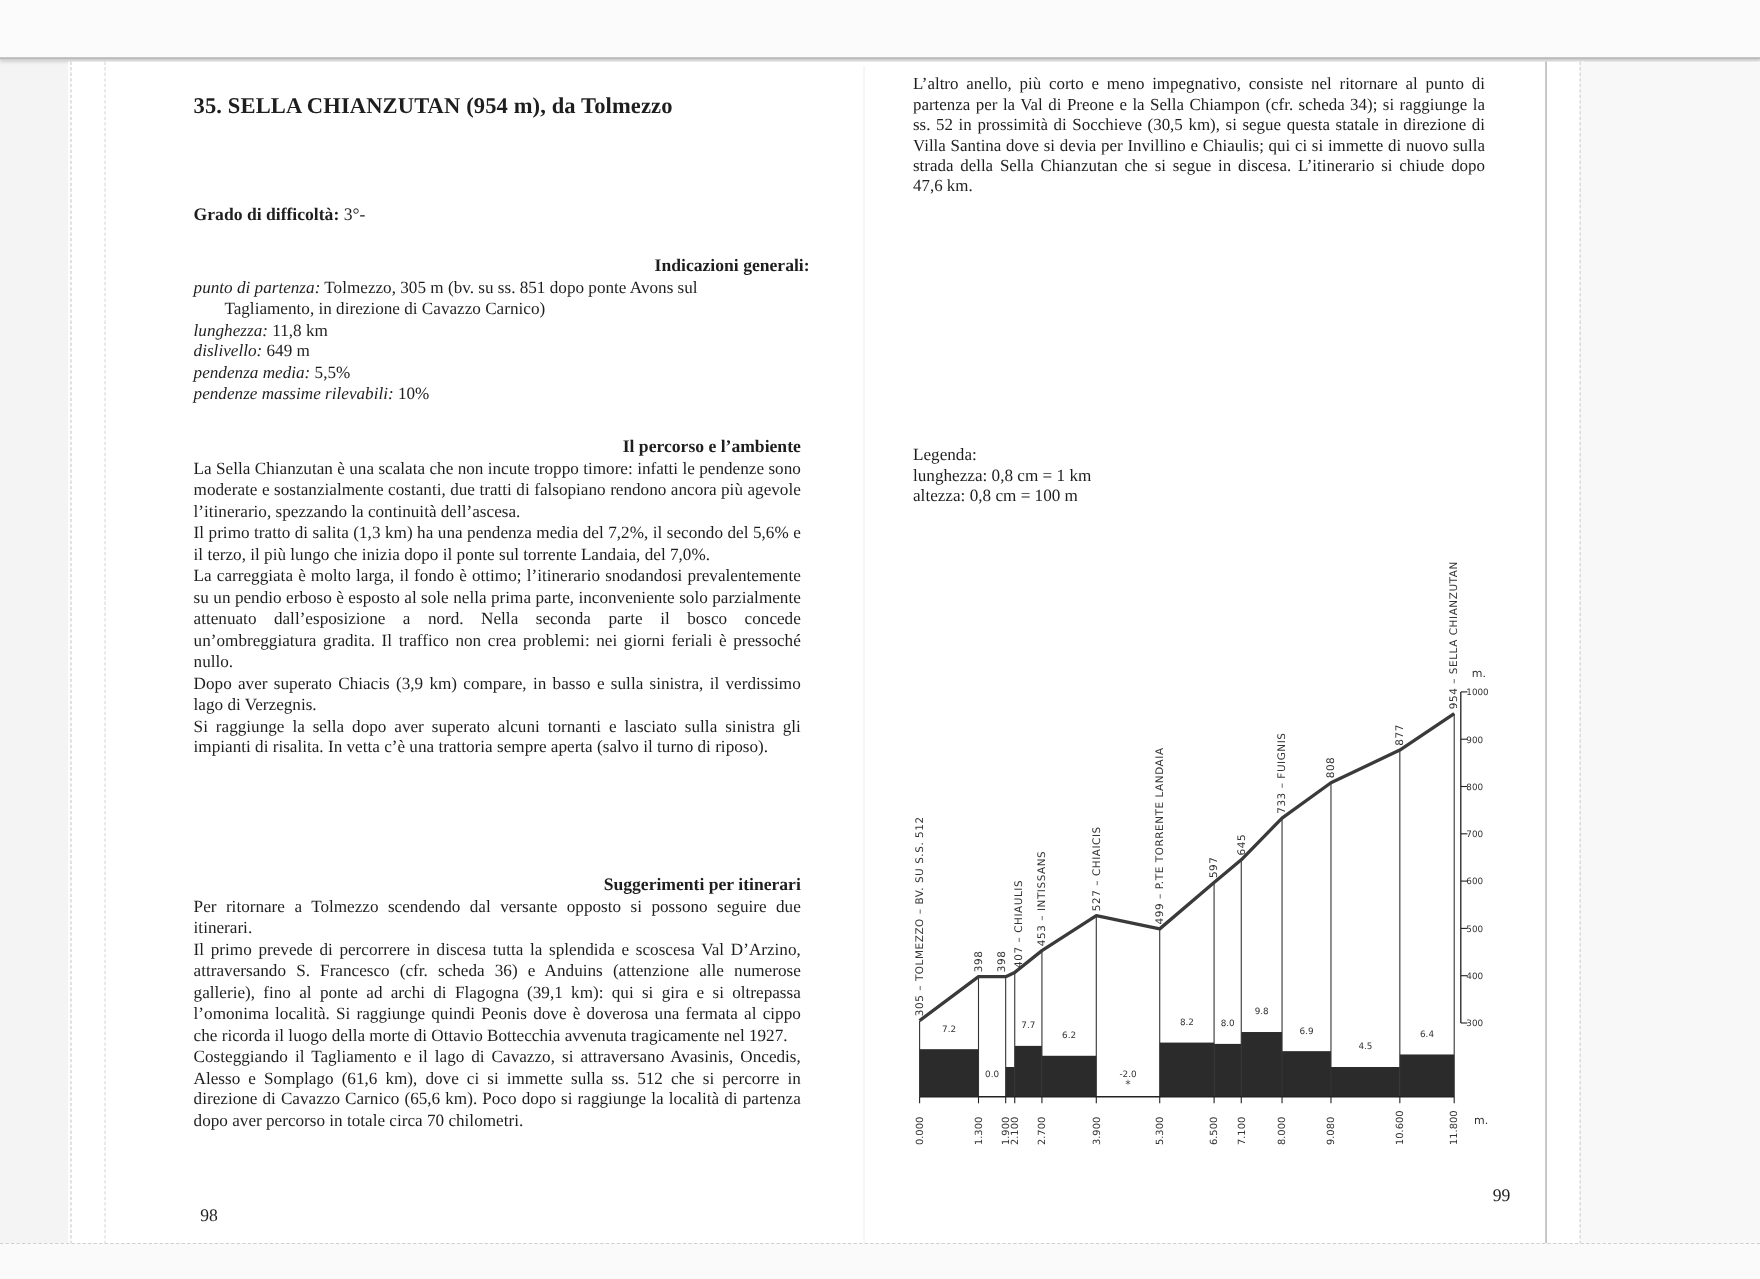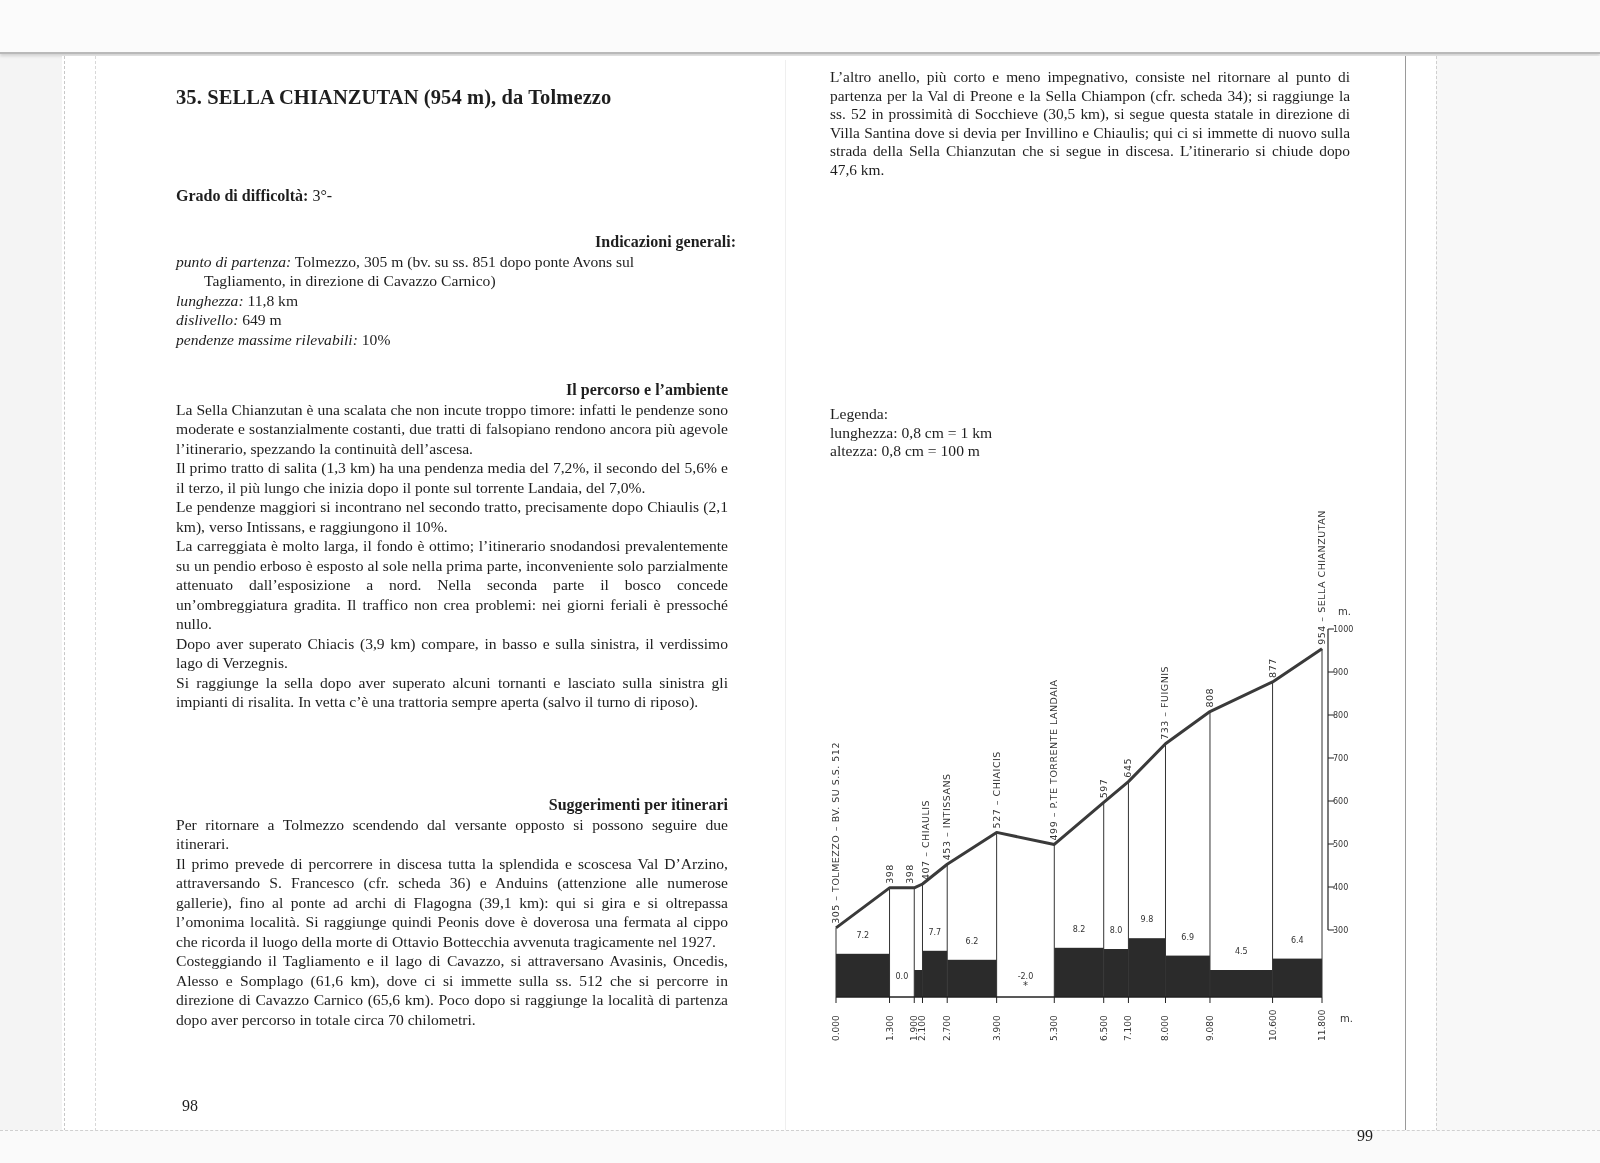--- a/index.html
+++ b/index.html
@@ -18,21 +18,21 @@
   .page-left { position:absolute; left:176px; top:70px; width:552px;margin-top:12px; }
   .title { font-weight:bold; font-size:20.5px; margin:4px 0 0 0; letter-spacing:0.1px; }
   .difficulty { position:absolute; top:105px; font-size:16px; }
   .difficulty b { font-weight:bold; }
   .section-h { font-weight:bold; font-size:16px; line-height:19.5px;text-align:right; }
   .para { font-size:15.6px; line-height:19.5px; text-align:justify; }
   .info { position:absolute; top:150px; width:560px; }
   .info .row { font-size:15.6px; line-height:19.5px; }
   .info .row i { }
   .info .indent { padding-left:28px; }
-  .sec-percorso { position:absolute; top:298px; width:552px; }
+  .sec-percorso { position:absolute; top:315px; width:552px; }
   .sec-sugg { position:absolute; top:713px; width:552px; }
   .page-num { position:absolute; font-size:16px; }
 
   .page-right-text { position:absolute; left:830px; top:68px; width:520px; font-size:15.4px; line-height:18.5px; text-align:justify; }
   .legend { position:absolute; left:830px; top:405px; font-size:15.6px; line-height:18.5px; }
 
   .profile { position:absolute; left:800px; top:440px; }
   .profile text { font-family:"DejaVu Sans", sans-serif; fill:#333; }
 </style>
 </head>
@@ -52,28 +52,28 @@
   <div class="difficulty">
     <b>Grado di difficoltà:</b><span> 3°-</span>
   </div>
 
   <div class="info">
     <div class="section-h">Indicazioni generali:</div>
     <div class="row"><i>punto di partenza:</i><span> Tolmezzo, 305 m (bv. su ss. 851 dopo ponte Avons sul</span></div>
     <div class="row indent"><span>Tagliamento, in direzione di Cavazzo Carnico)</span></div>
     <div class="row"><i>lunghezza:</i><span> 11,8 km</span></div>
     <div class="row"><i>dislivello:</i><span> 649 m</span></div>
+    <div class="row"><i>pendenza media:</i><span> 5,5%</span></div>
     <div class="row"><i>pendenze massime rilevabili:</i><span> 10%</span></div>
   </div>
 
   <div class="sec-percorso">
     <div class="section-h">Il percorso e l’ambiente</div>
     <div class="para">La Sella Chianzutan è una scalata che non incute troppo timore: infatti le pendenze sono moderate e sostanzialmente costanti, due tratti di falsopiano rendono ancora più agevole l’itinerario, spezzando la continuità dell’ascesa.</div>
     <div class="para">Il primo tratto di salita (1,3 km) ha una pendenza media del 7,2%, il secondo del 5,6% e il terzo, il più lungo che inizia dopo il ponte sul torrente Landaia, del 7,0%.</div>
-    <div class="para">Le pendenze maggiori si incontrano nel secondo tratto, precisamente dopo Chiaulis (2,1 km), verso Intissans, e raggiungono il 10%.</div>
     <div class="para">La carreggiata è molto larga, il fondo è ottimo; l’itinerario snodandosi prevalentemente su un pendio erboso è esposto al sole nella prima parte, inconveniente solo parzialmente attenuato dall’esposizione a nord. Nella seconda parte il bosco concede un’ombreggiatura gradita. Il traffico non crea problemi: nei giorni feriali è pressoché nullo.</div>
     <div class="para">Dopo aver superato Chiacis (3,9 km) compare, in basso e sulla sinistra, il verdissimo lago di Verzegnis.</div>
     <div class="para">Si raggiunge la sella dopo aver superato alcuni tornanti e lasciato sulla sinistra gli impianti di risalita. In vetta c’è una trattoria sempre aperta (salvo il turno di riposo).</div>
   </div>
 
   <div class="sec-sugg">
     <div class="section-h">Suggerimenti per itinerari</div>
     <div class="para">Per ritornare a Tolmezzo scendendo dal versante opposto si possono seguire due itinerari.</div>
     <div class="para">Il primo prevede di percorrere in discesa tutta la splendida e scoscesa Val D’Arzino, attraversando S. Francesco (cfr. scheda 36) e Anduins (attenzione alle numerose gallerie), fino al ponte ad archi di Flagogna (39,1 km): qui si gira e si oltrepassa l’omonima località. Si raggiunge quindi Peonis dove è doverosa una fermata al cippo che ricorda il luogo della morte di Ottavio Bottecchia avvenuta tragicamente nel 1927.</div>
     <div class="para">Costeggiando il Tagliamento e il lago di Cavazzo, si attraversano Avasinis, Oncedis, Alesso e Somplago (61,6 km), dove ci si immette sulla ss. 512 che si percorre in direzione di Cavazzo Carnico (65,6 km). Poco dopo si raggiunge la località di partenza dopo aver percorso in totale circa 70 chilometri.</div>
@@ -191,13 +191,13 @@
       <text x="0" y="0" font-size="9.5" letter-spacing="0.5" transform="translate(199.62711864406776,388.39) rotate(-90)">527 – CHIAICIS</text>
       <text x="0" y="0" font-size="9.5" letter-spacing="0.5" transform="translate(257.2881355932203,400.43) rotate(-90)">499 – P.TE TORRENTE LANDAIA</text>
       <text x="0" y="0" font-size="9.5" letter-spacing="0.5" transform="translate(306.7118644067796,358.29) rotate(-90)">597</text>
       <text x="0" y="0" font-size="9.5" letter-spacing="0.5" transform="translate(331.4237288135593,337.65) rotate(-90)">645</text>
       <text x="0" y="0" font-size="9.5" letter-spacing="0.5" transform="translate(368.4915254237288,299.81) rotate(-90)">733 – FUIGNIS</text>
       <text x="0" y="0" font-size="9.5" letter-spacing="0.5" transform="translate(412.9728813559322,267.55999999999995) rotate(-90)">808</text>
       <text x="0" y="0" font-size="9.5" letter-spacing="0.5" transform="translate(475.57627118644064,237.89) rotate(-90)">877</text>
       <text x="0" y="0" font-size="9.5" letter-spacing="0.5" transform="translate(525,204.78000000000003) rotate(-90)">954 – SELLA CHIANZUTAN</text>
     </g>
 </svg>
-<div class="page-num" style="left:1357px; top:1127px;">99</div>
+<div class="page-num" style="left:1357px; top:1079px;">99</div>
 
 </body></html>

